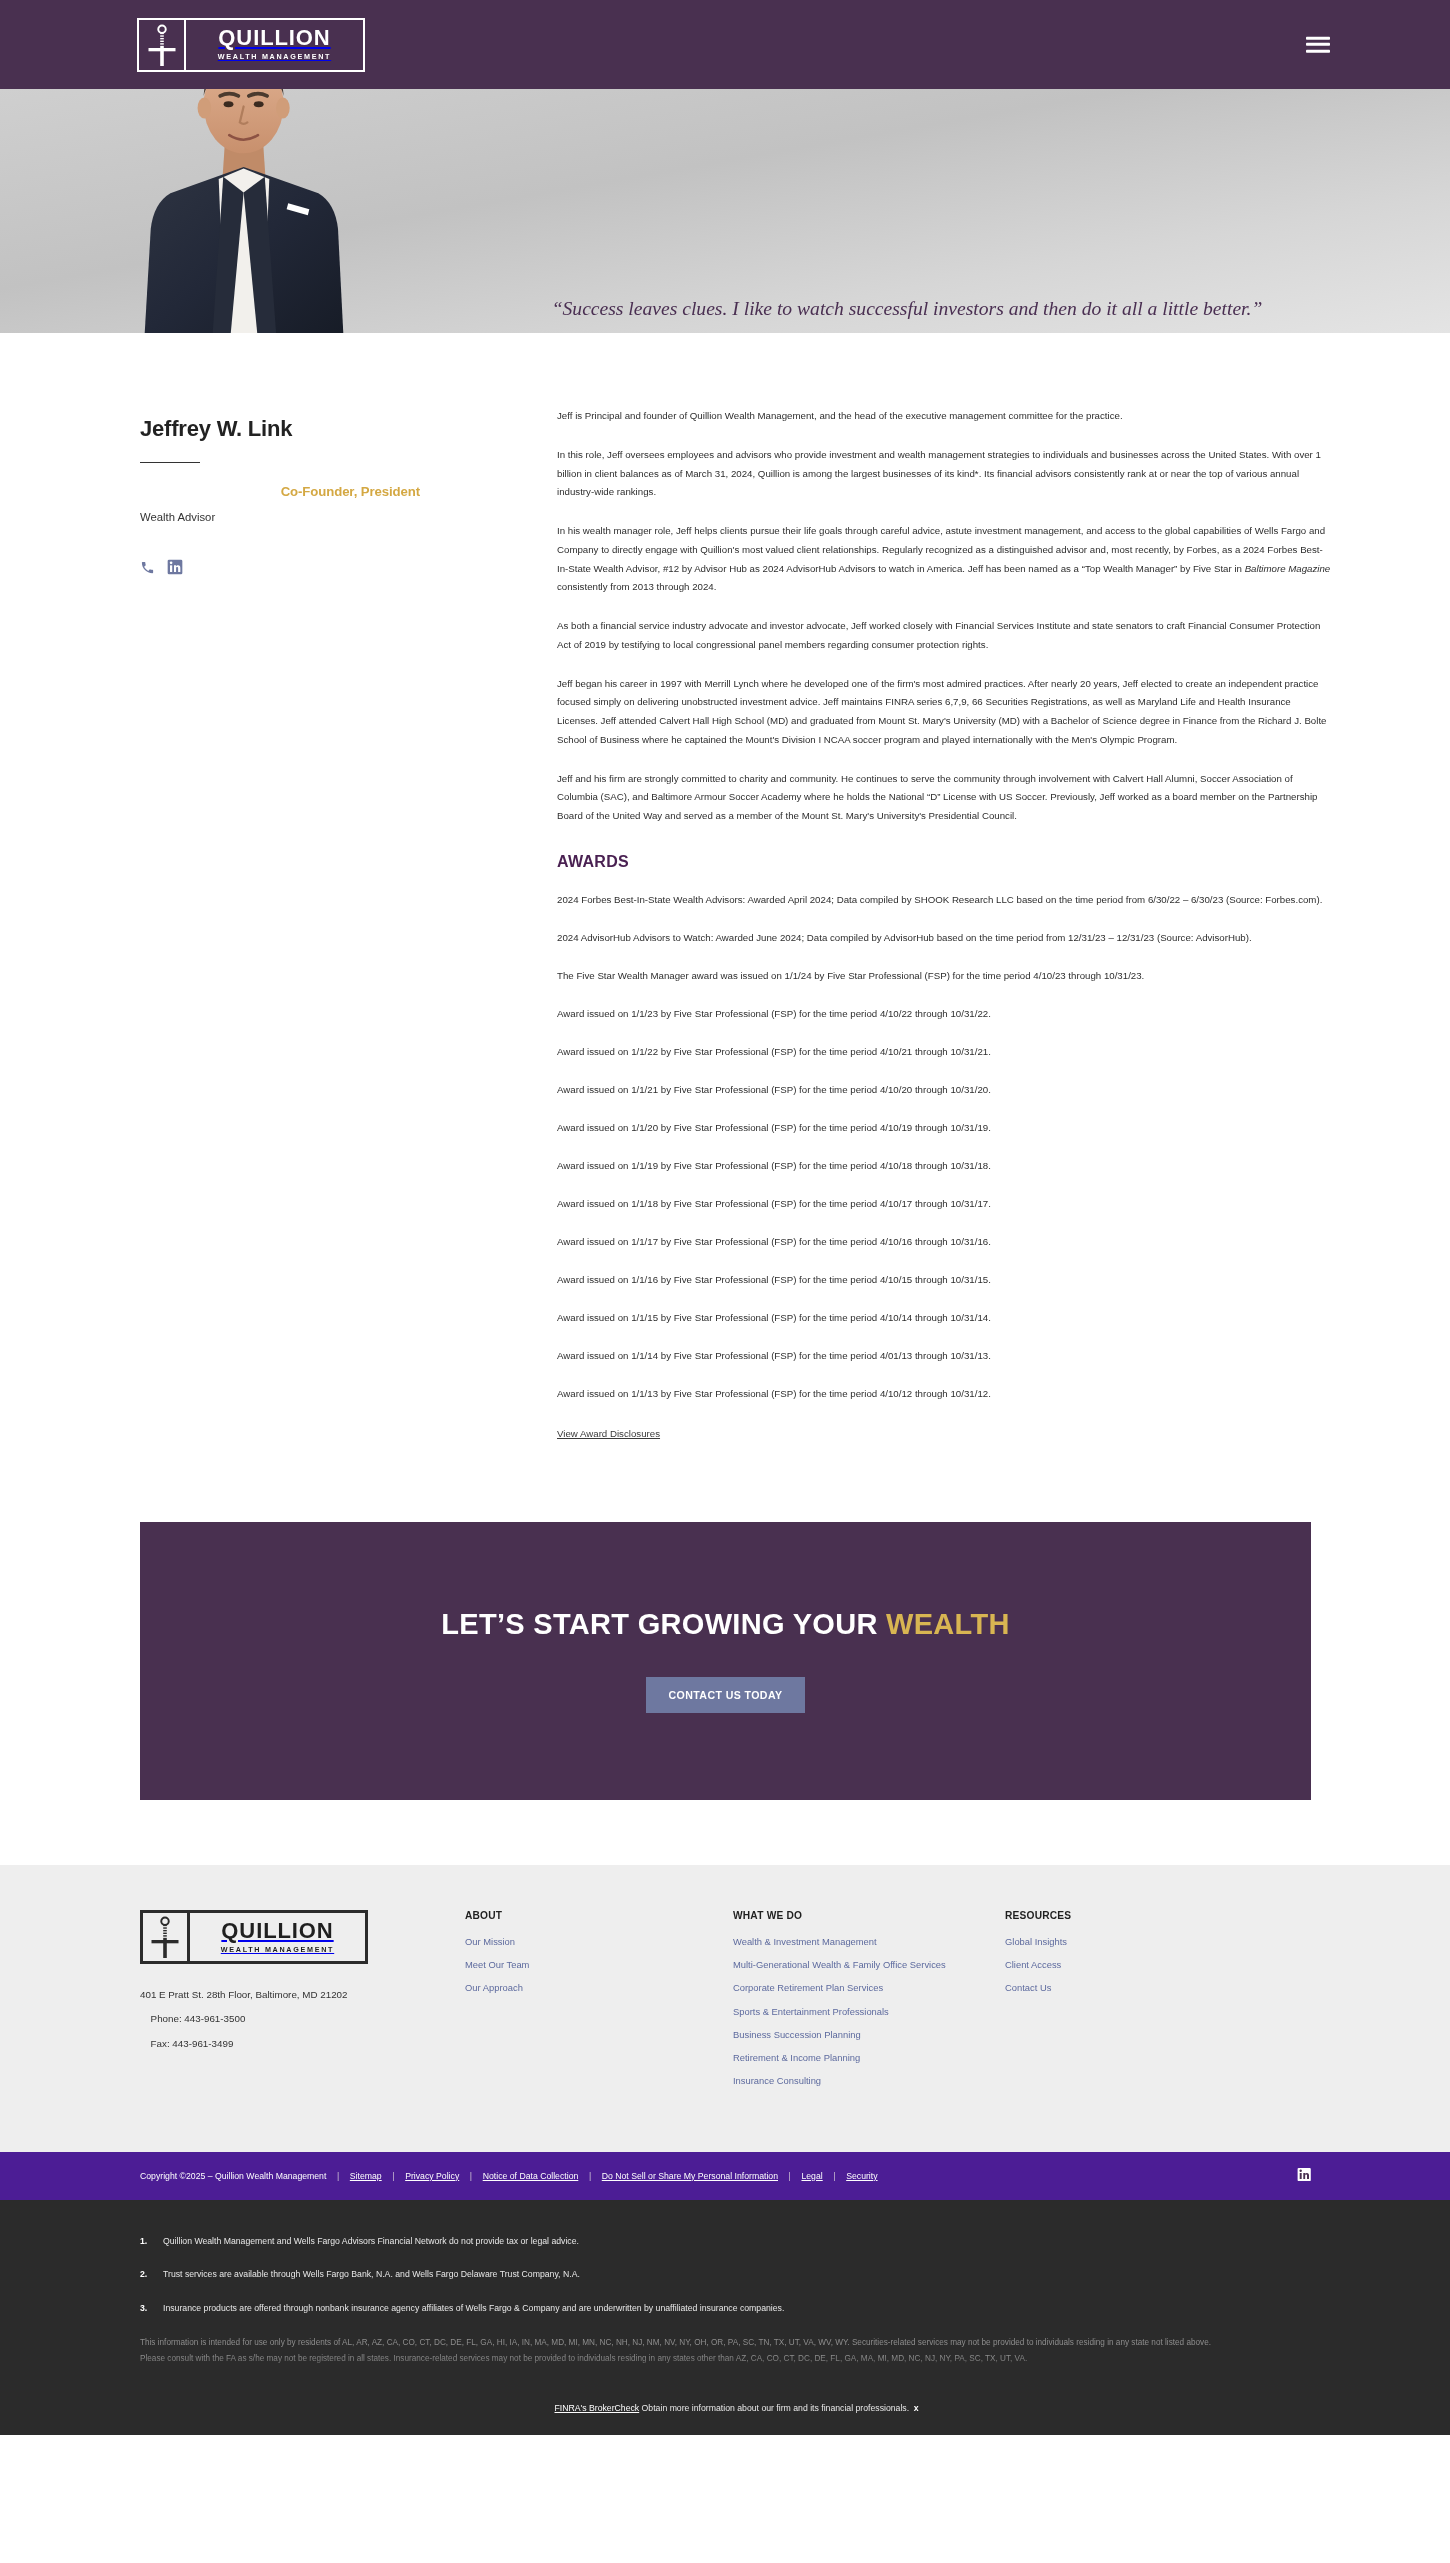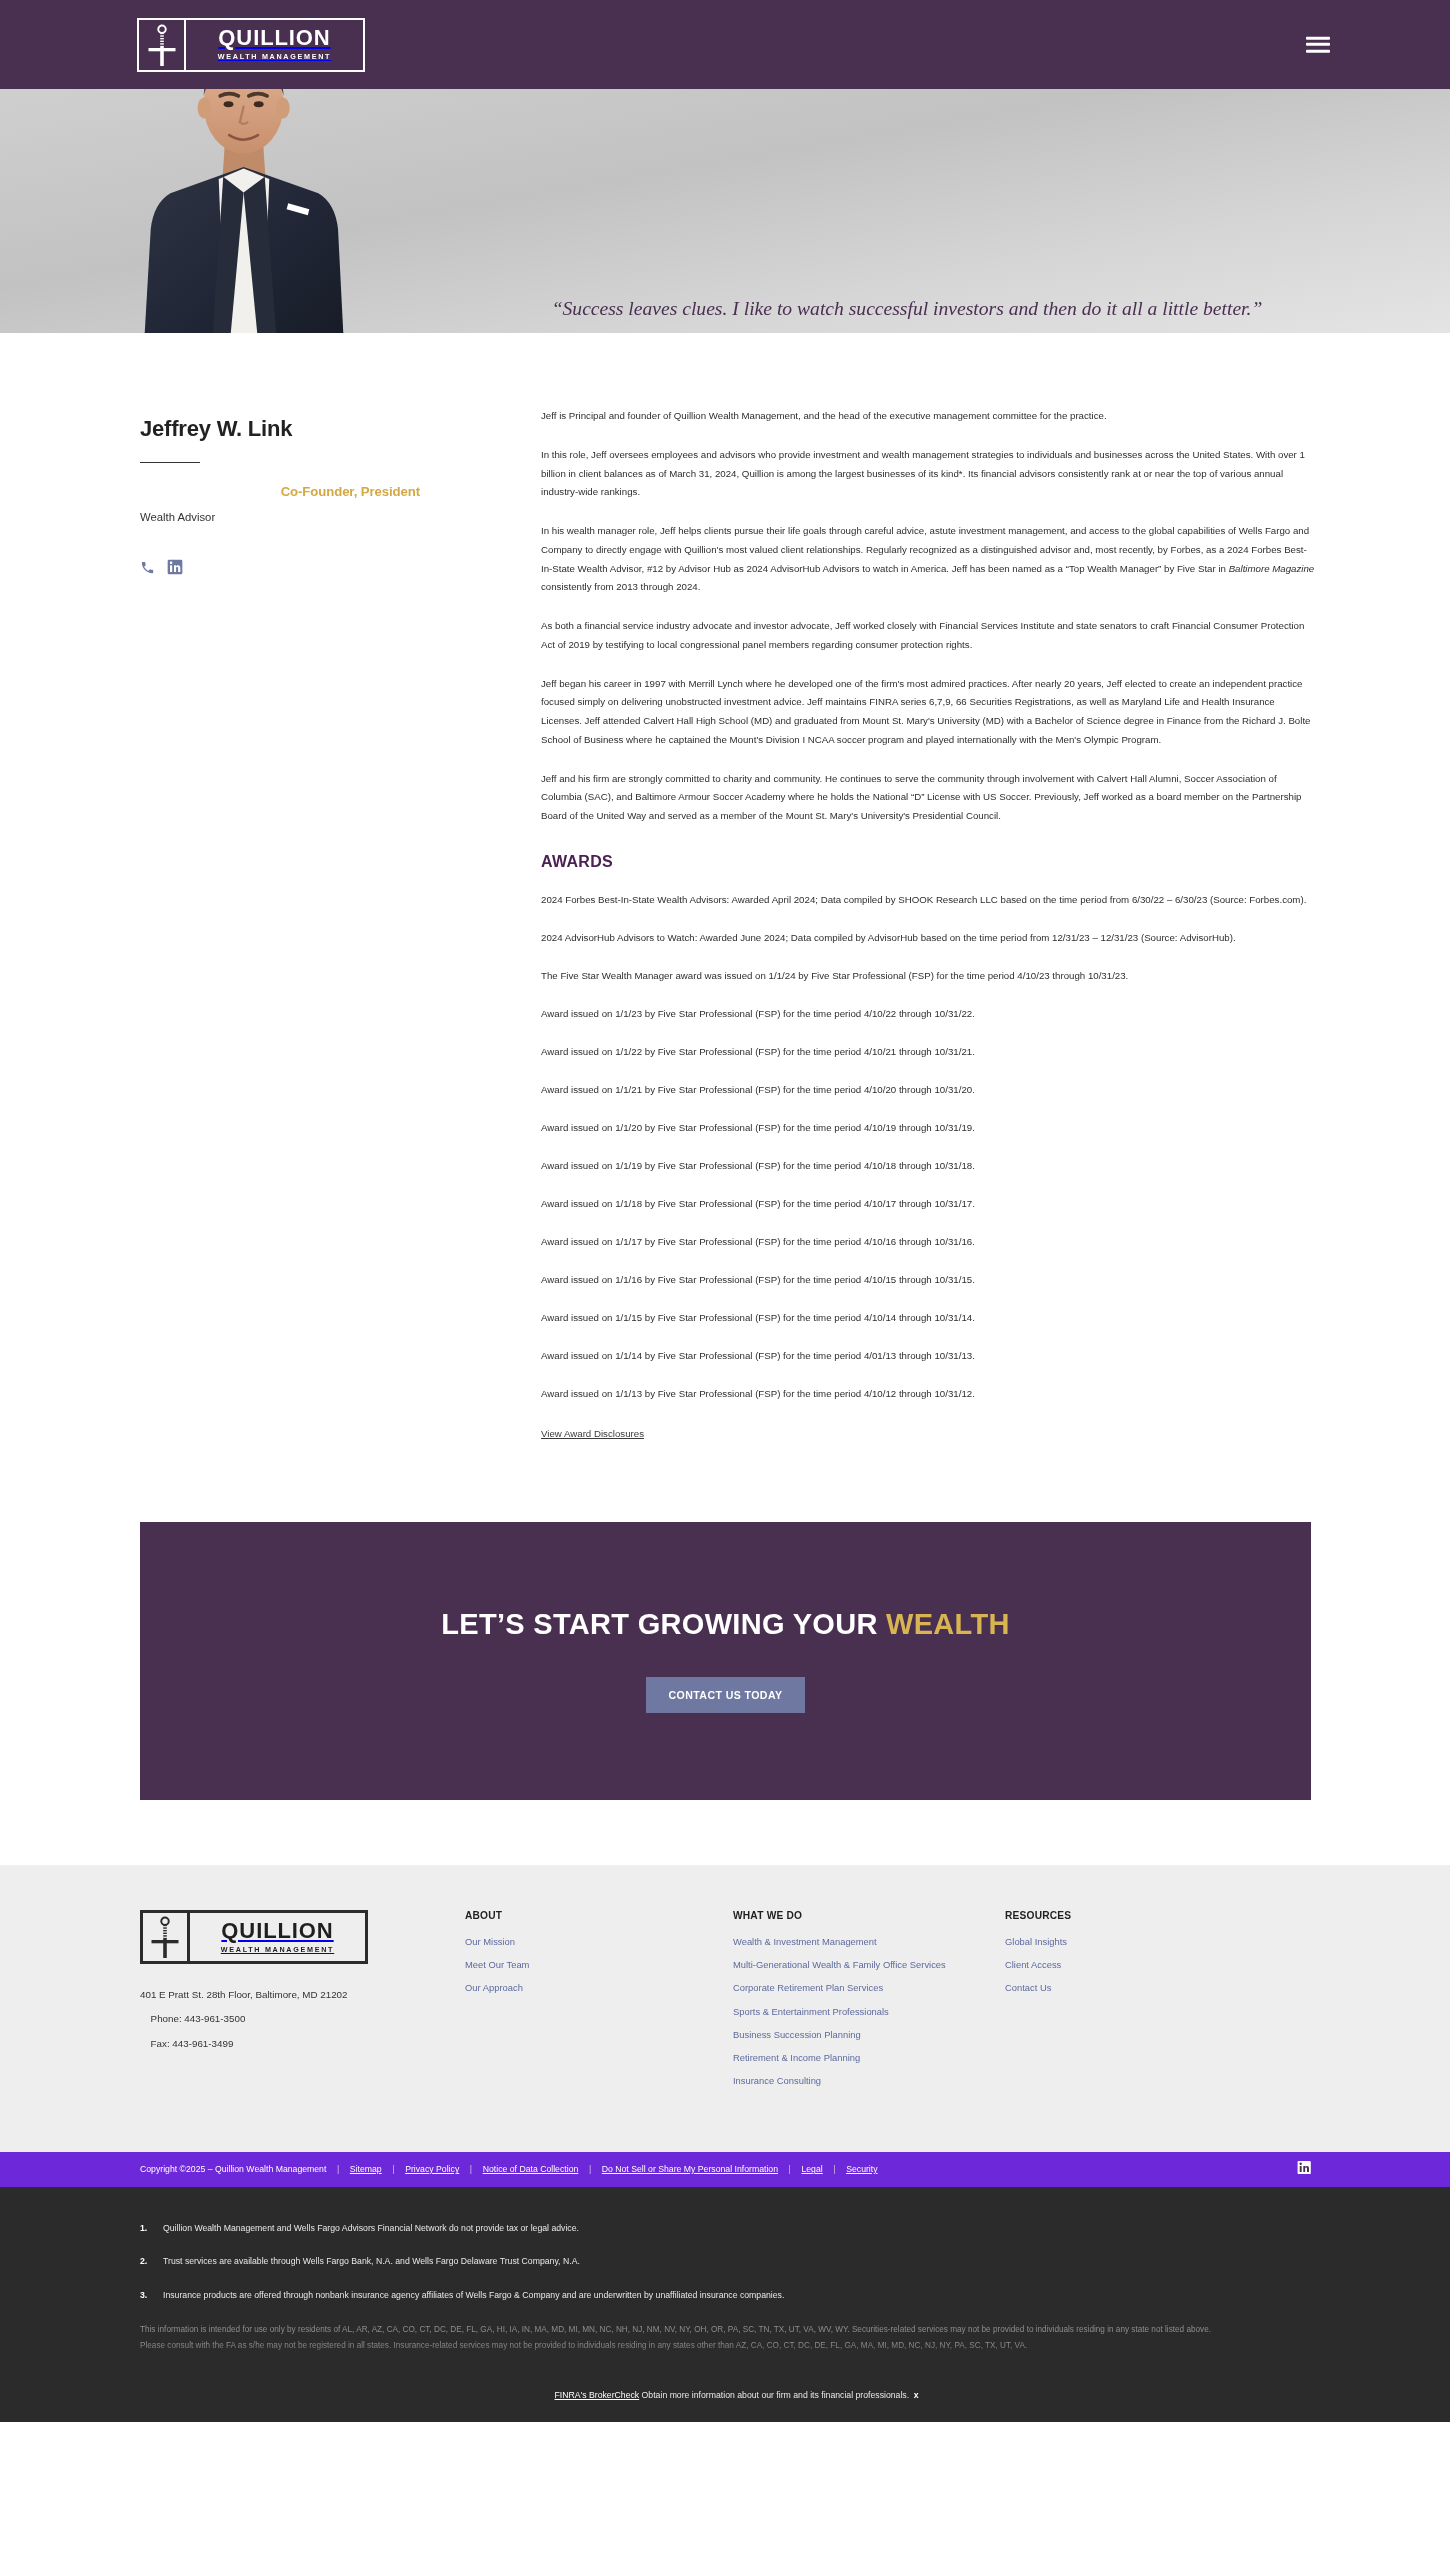--- a/index.html
+++ b/index.html
@@ -105,20 +105,21 @@
     font-style: italic;
     font-size: 19.6px;
     line-height: 1.38;
     color: #4a2f52;
   }
 
   
   .main-wrap {
     display: flex;
     padding: 74px 8px 0 0;
+    gap: 16px;
   }
   .bio-left {
     width: 280px;
     margin-left: 140px;
     flex: none;
     padding-top: 9px;
   }
   .person-name {
     font-size: 22px;
     font-weight: bold;
@@ -281,22 +282,22 @@
     display: block;
     font-size: 9.4px;
     color: #5d6a9e;
     text-decoration: none;
     margin-bottom: 12px;
     line-height: 1.2;
   }
 
   
   .copybar {
-    background: #6d28d9;
-    height: 35px;
+    background: #4c1d95;
+    height: 48px;
     display: flex;
     align-items: center;
     position: relative;
     text-align: right;
   }
   .copybar-inner {
     margin-left: 140px;
     display: flex;
     align-items: center;
     color: #ffffff;

